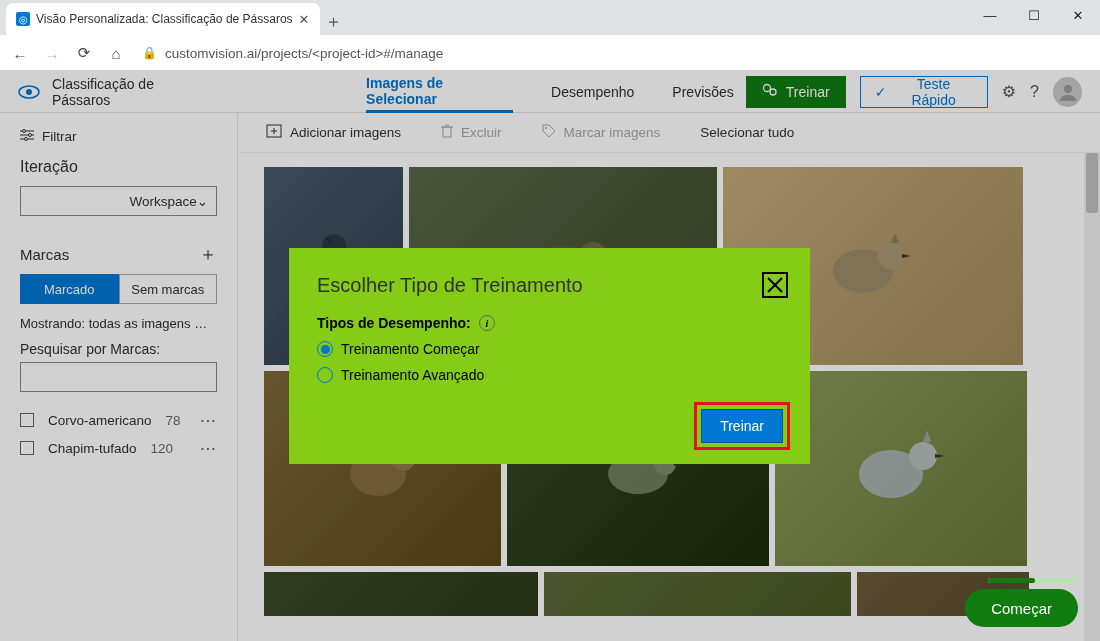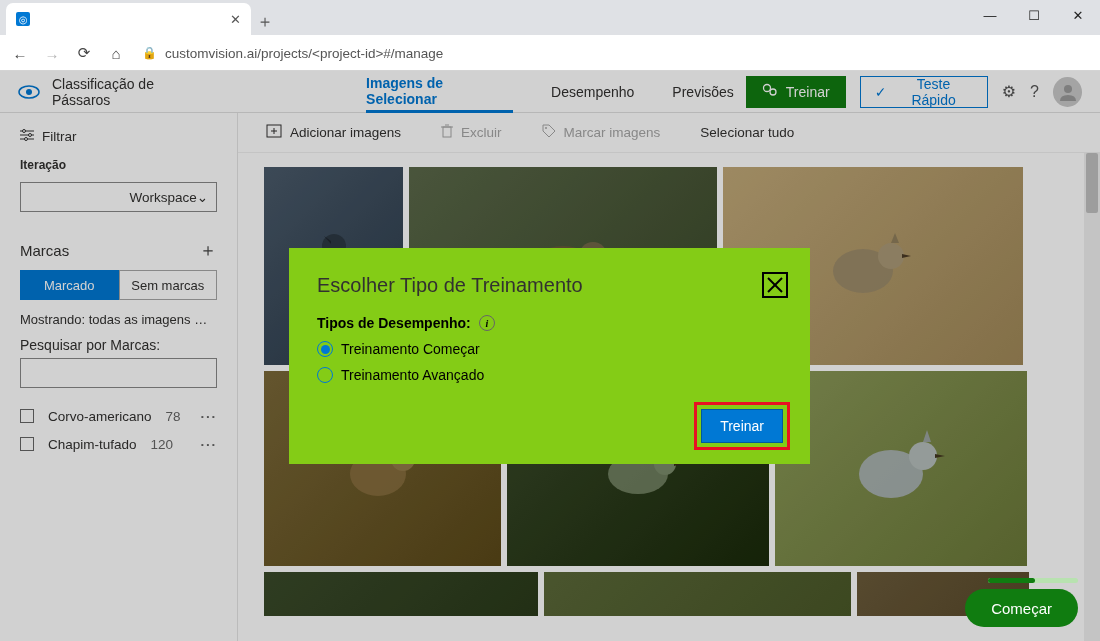--- a/index.html
+++ b/index.html
@@ -31,21 +31,21 @@
   .btn-train { background:#107c10; color:#fff; border:none; height:32px; padding:0 16px; font-size:14px; display:flex;align-items:center;gap:8px; cursor:pointer;}
   .btn-quicktest { background:#fff; color:#0078d4; border:1px solid #0078d4; height:32px; padding:0 14px; font-size:14px; display:flex;align-items:center;gap:8px; cursor:pointer;}
   .gear, .help { font-size:16px; color:#555;}
   .avatar { width:30px;height:30px;border-radius:50%;background:#c8c8c8; display:flex;align-items:center;justify-content:center;}
   .avatar svg { display:block;}
 
   
   .workspace { position:absolute; top:113px; left:0; right:0; bottom:0; display:flex; }
   .sidebar { width:238px; border-right:1px solid #e5e5e5; padding:16px 20px; font-size:14px; color:#323130; overflow:hidden;}
   .filter-row { display:flex;align-items:center;gap:8px; font-size:13.5px; margin-bottom:14px;}
-  .iter-h { font-size:12px; margin-bottom:10px;font-weight:bold;}
+  .iter-h { font-size:16px; margin-bottom:10px;}
   .dropdown { width:100%; height:30px; border:1px solid #888; padding:0 8px; font-size:13.5px; background:#fff; display:flex; align-items:center; justify-content:flex-end; margin-bottom:26px;}
   .tags-h-row { display:flex; justify-content:space-between; align-items:center; margin-bottom:8px;}
   .tags-h { font-size:15px;}
   .plus { font-size:18px; color:#444;}
   .seg { display:flex; margin-bottom:12px;}
   .seg-btn { flex:1; height:30px; font-size:13px; display:flex;align-items:center;justify-content:center; border:1px solid #a6a6a6; cursor:pointer;}
   .seg-btn.active { background:#0078d4; color:#fff; border-color:#0078d4;}
   .showing { font-size:13px; color:#323130; margin-bottom:10px; white-space:nowrap; overflow:hidden; text-overflow:ellipsis;}
   .search-lbl { font-size:14px; margin-bottom:5px;}
   .search-box { width:100%; height:30px; border:1px solid #888; margin-bottom:14px;}
@@ -88,20 +88,21 @@
   .progress-bar-fill { position:absolute; left:0; top:0; bottom:0; width:52%; background:#107c10; border-radius:3px;}
   .start-btn { background:#107c10; color:#fff; border:none; border-radius:20px; height:38px; padding:0 26px; font-size:15px; cursor:pointer;}
 </style>
 </head>
 <body>
 
 <div class="browser-chrome">
   <div class="tab-row">
     <div class="tab">
       <span class="tab-icon">◎</span>
+      <span>Visão Personalizada: Classificação de Pássaros</span>
       <span class="tab-close">✕</span>
     </div>
     <div class="new-tab">＋</div>
     <div class="window-controls">
       <div class="win-btn">―</div>
       <div class="win-btn">☐</div>
       <div class="win-btn">✕</div>
     </div>
   </div>
   <div class="addr-row">

